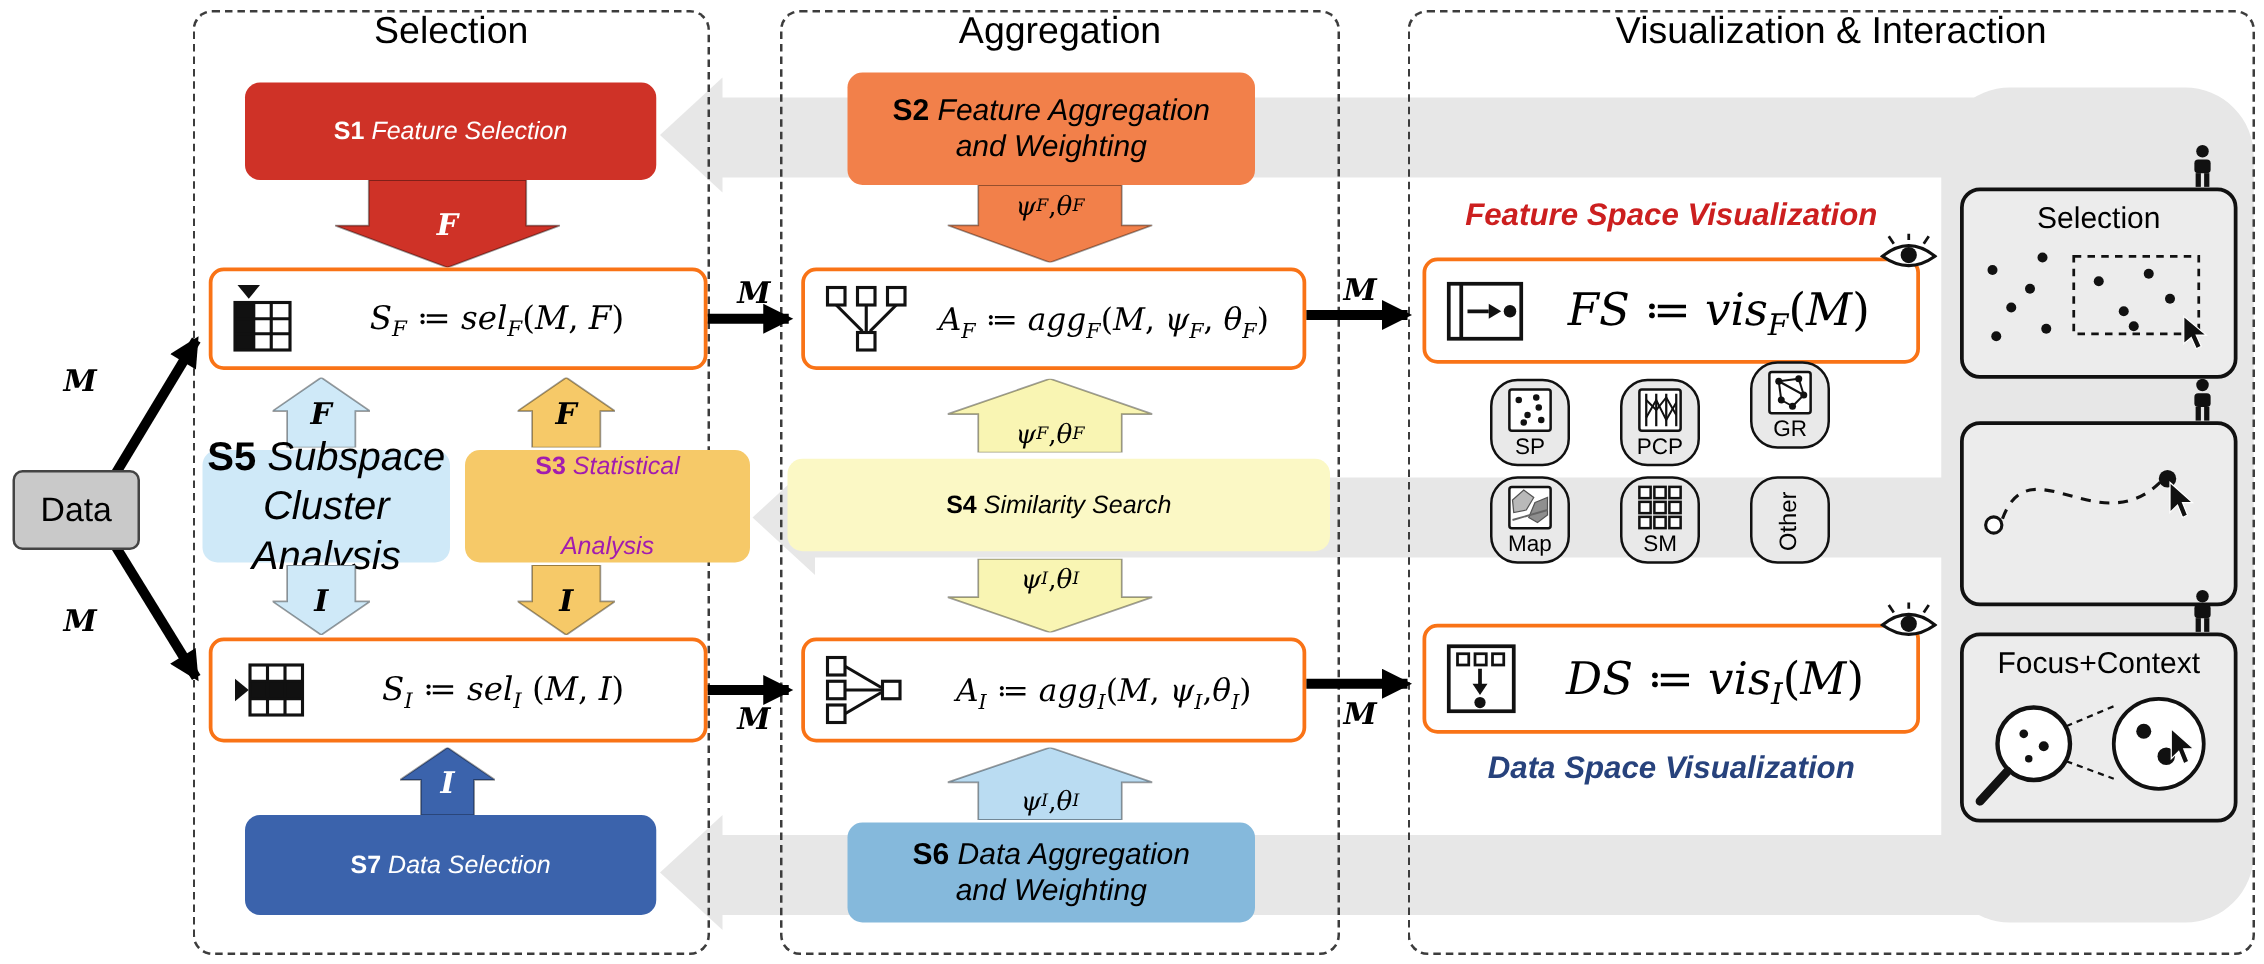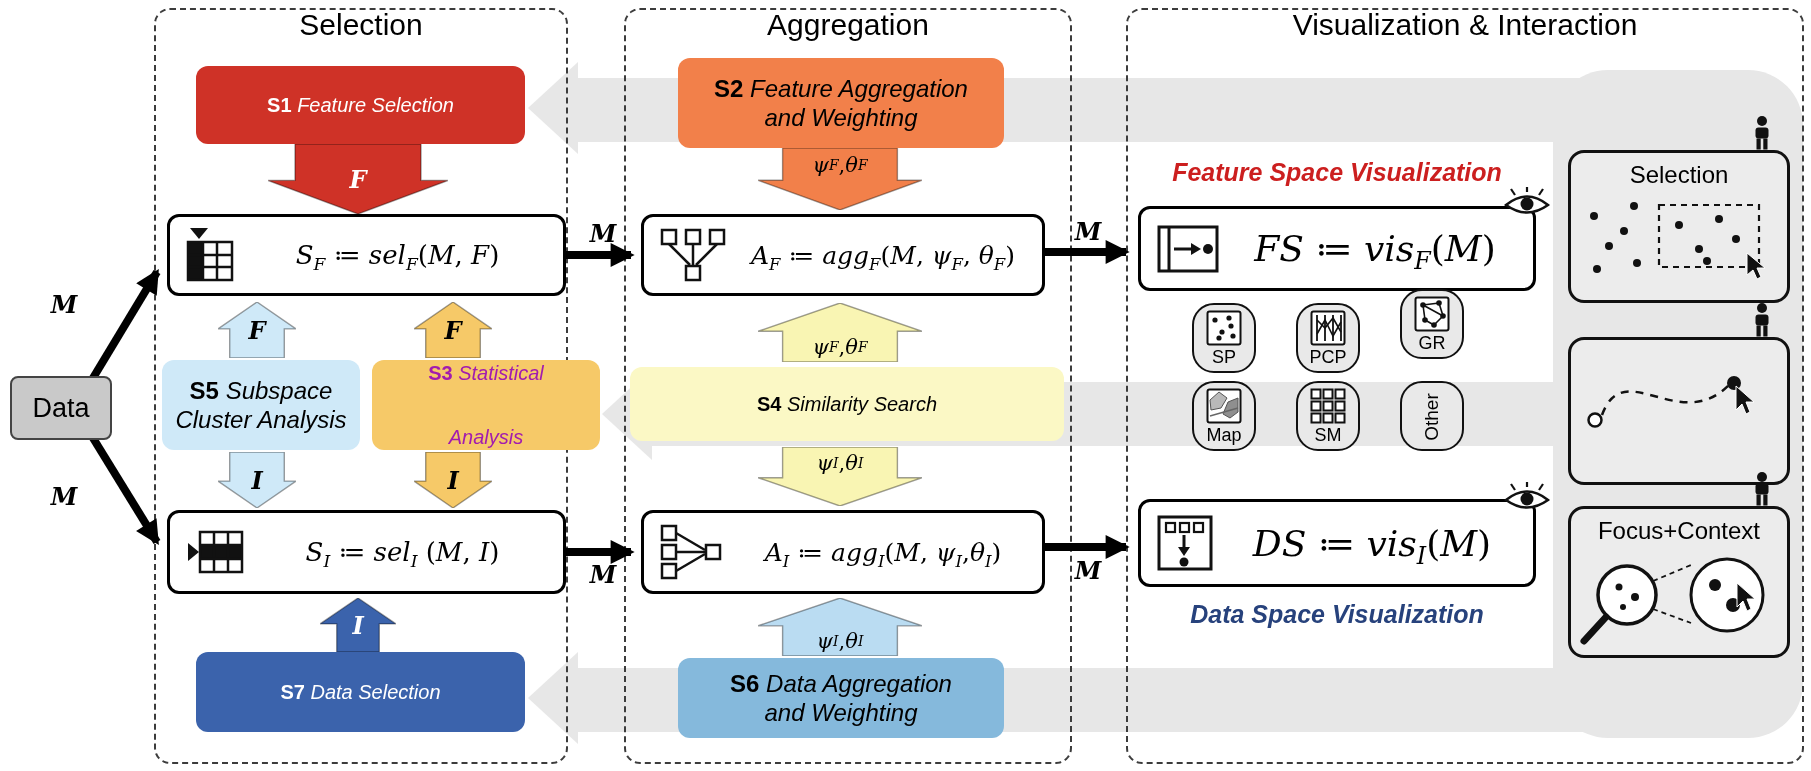--- a/index.html
+++ b/index.html
@@ -13,21 +13,21 @@
   .panel { position:absolute; border:2.5px dashed #3c3c3c; border-radius:16px; background:transparent; z-index:2; }
   .panel-title { position:absolute; width:100%; top:8px; text-align:center; font-size:30px; color:#000; z-index:3; }
 
   
   .step { position:absolute; border-radius:12px; display:flex; flex-direction:column; align-items:center; justify-content:center;
           font-size:20px; line-height:1.22; text-align:center; z-index:4; }
   .step b { font-weight:bold; font-style:normal; }
   .step i { font-style:italic; }
 
   
-  .wbox { position:absolute; background:#fff; border:3px solid #000000; border-radius:12px;
+  .wbox { position:absolute; background:#fff; border:3px solid #f97316; border-radius:12px;
           display:flex; align-items:center; padding:0 16px; z-index:4; }
   .wbox .icn { flex:0 0 auto; margin-right:14px; }
   .formula { flex:1; text-align:center; font-family:"DejaVu Serif", serif; font-size:26px; color:#000; white-space:nowrap; }
   .formula-lg { font-size:36px; }
   .m-it { font-style:italic; }
   sub.m-sub { font-style:italic; font-size:0.66em; line-height:0; }
   .m-n { font-style:normal; }
 
   
   .barrow { position:absolute; z-index:4; }
@@ -150,21 +150,21 @@
       </svg>
     <span class="alabel alabel-full">F</span>
   </div>
   <div class="barrow" style="left:414px; top:302px; width:78px; height:56px;">
     <svg viewBox="0 0 100 100" preserveAspectRatio="none">
         <polygon class="fill-amber" points="50,0 100,48 85,48 85,100 15,100 15,48 0,48"></polygon>
       </svg>
     <span class="alabel alabel-full">F</span>
   </div>
 
-  <div class="step" style="left:162px; top:360px; width:198px; height:90px; background:#cfe9f8; color:#000; font-size:24px;">
+  <div class="step" style="left:162px; top:360px; width:198px; height:90px; background:#cfe9f8; color:#000; font-size:32px;">
     <div><b>S5</b>&nbsp;<i>Subspace</i></div>
     <div><i>Cluster Analysis</i></div>
   </div>
   <div class="step" style="left:372px; top:360px; width:228px; height:90px; background:#f6c968; color:#a21caf; font-size:20px;gap:39px;">
     <div><b>S3</b>&nbsp;<i>Statistical</i></div>
     <div><i>Analysis</i></div>
   </div>
 
   <div class="barrow" style="left:218px; top:452px; width:78px; height:56px;">
     <svg viewBox="0 0 100 100" preserveAspectRatio="none">

